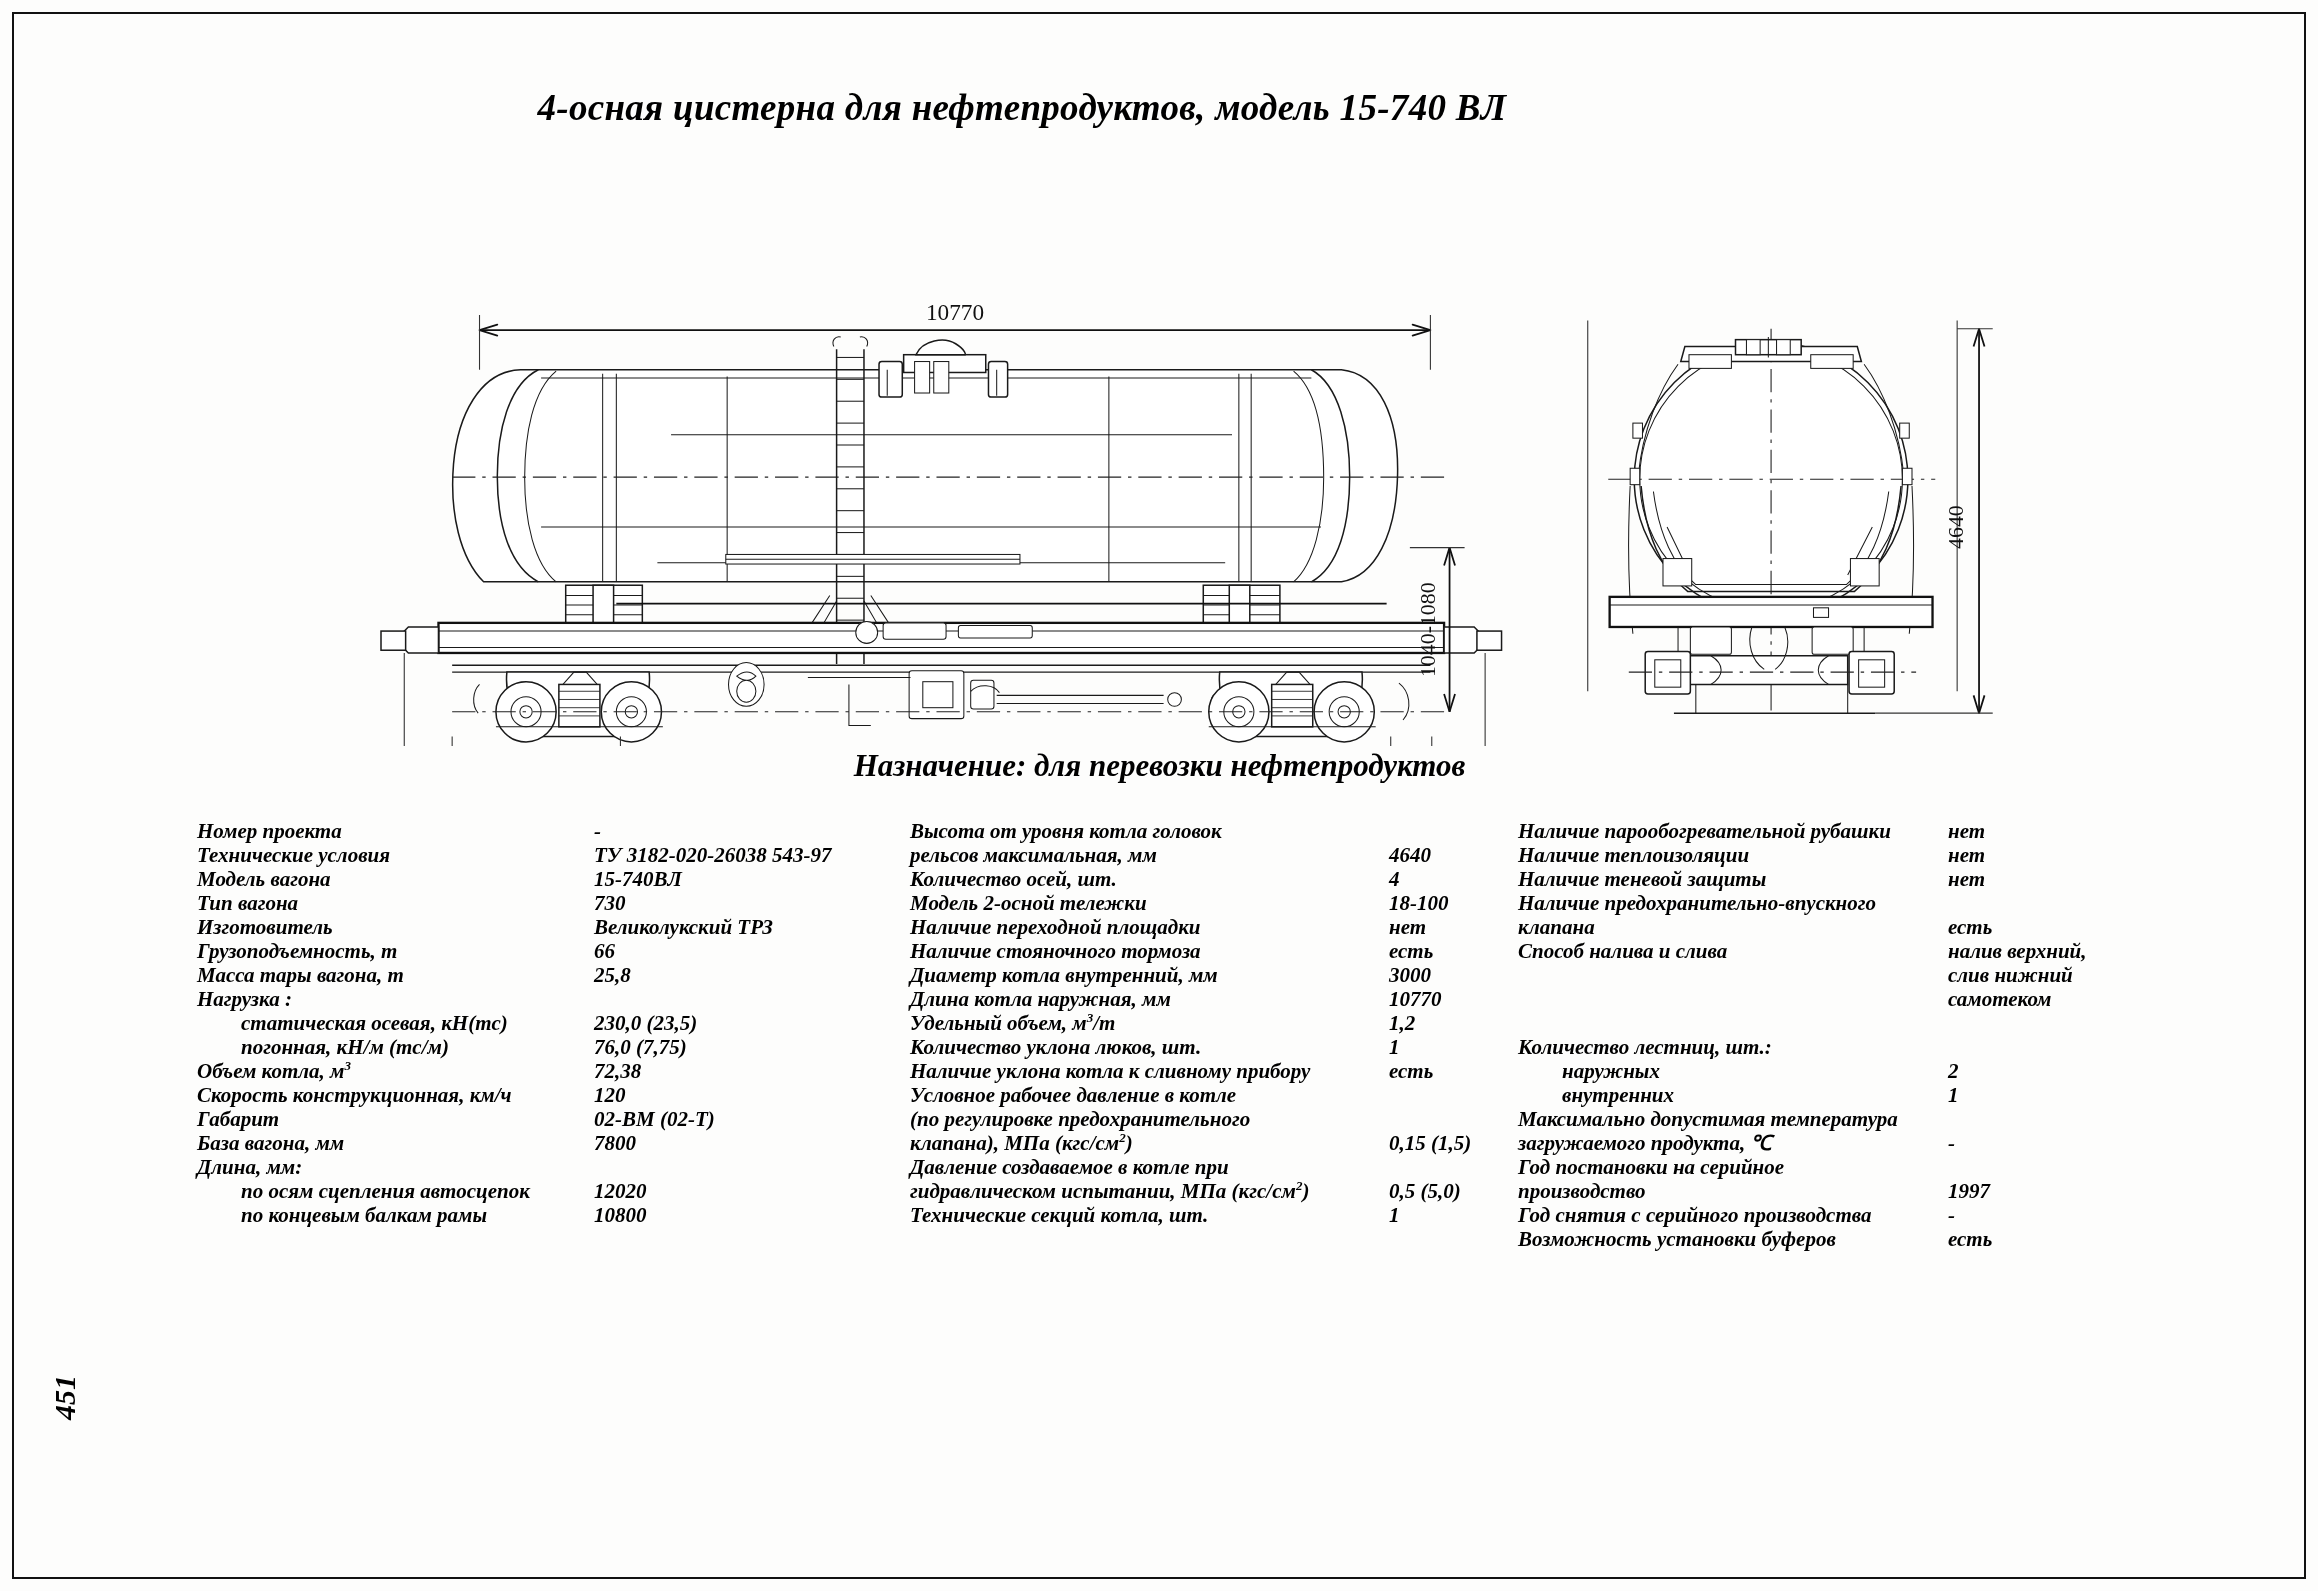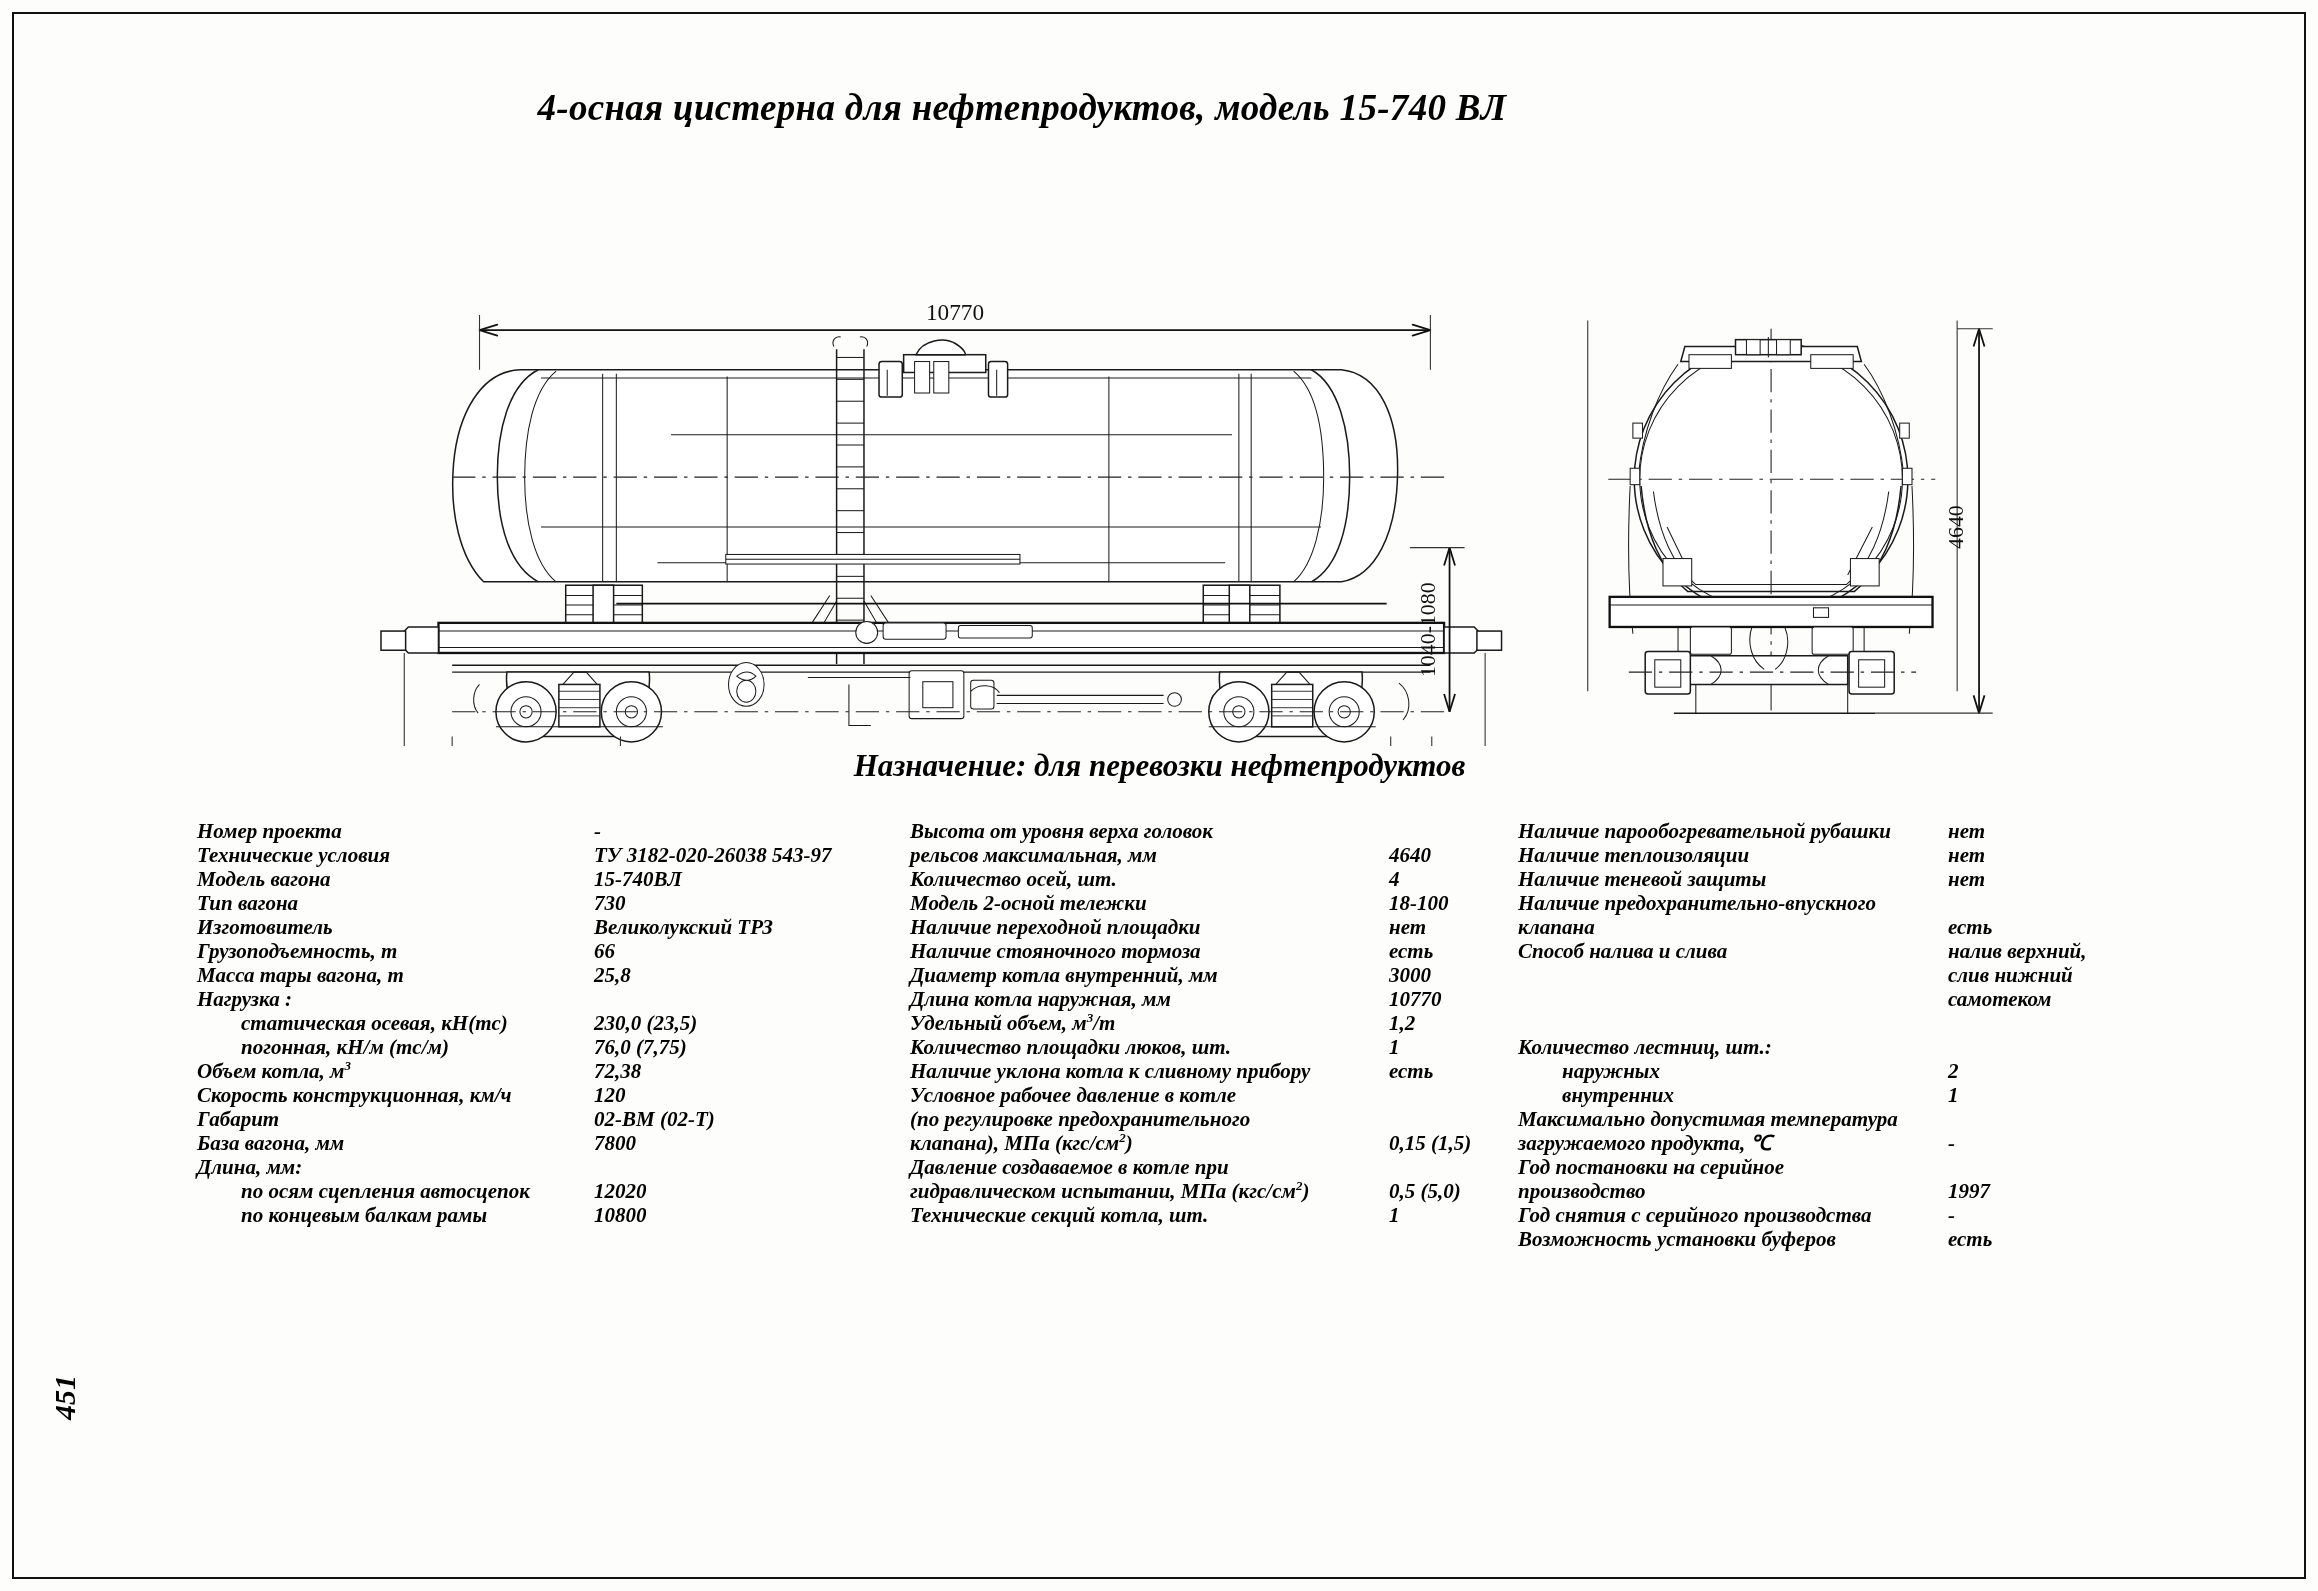--- a/index.html
+++ b/index.html
@@ -447,21 +447,21 @@
         <span class="lbl indent">по осям сцепления автосцепок</span>
         <span class="val">12020</span>
       </div>
       <div class="row">
         <span class="lbl indent">по концевым балкам рамы</span>
         <span class="val">10800</span>
       </div>
     </div>
   <div class="col col-2" id="spec-col-2">
       <div class="row">
-        <span class="lbl">Высота от уровня верха головок</span>
+        <span class="lbl">Высота от уровня котла головок</span>
       </div>
       <div class="row">
         <span class="lbl">рельсов максимальная, мм</span>
         <span class="val">4640</span>
       </div>
       <div class="row">
         <span class="lbl">Количество осей, шт.</span>
         <span class="val">4</span>
       </div>
       <div class="row">
@@ -482,21 +482,21 @@
       </div>
       <div class="row">
         <span class="lbl">Длина котла наружная, мм</span>
         <span class="val">10770</span>
       </div>
       <div class="row">
         <span class="lbl">Удельный объем, м<sup>3</sup>/т</span>
         <span class="val">1,2</span>
       </div>
       <div class="row">
-        <span class="lbl">Количество площадки люков, шт.</span>
+        <span class="lbl">Количество уклона люков, шт.</span>
         <span class="val">1</span>
       </div>
       <div class="row">
         <span class="lbl">Наличие уклона котла к сливному прибору</span>
         <span class="val">есть</span>
       </div>
       <div class="row">
         <span class="lbl">Условное рабочее давление в котле</span>
       </div>
       <div class="row">

